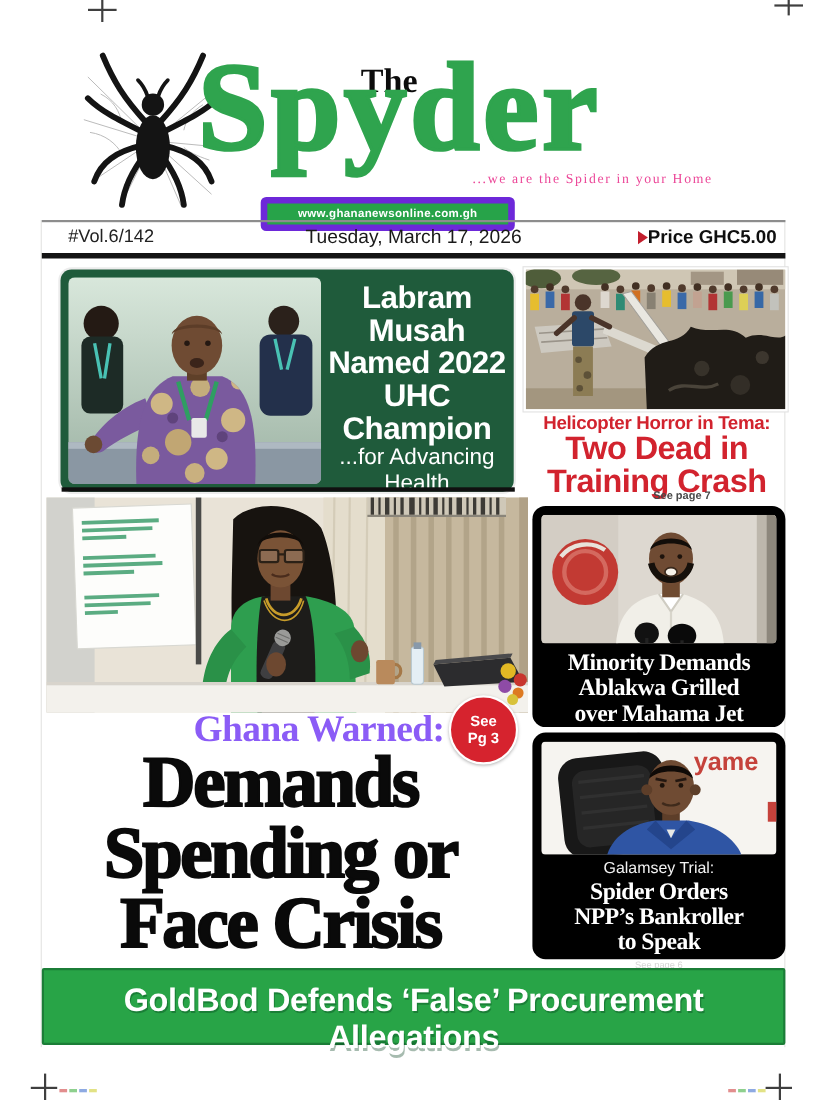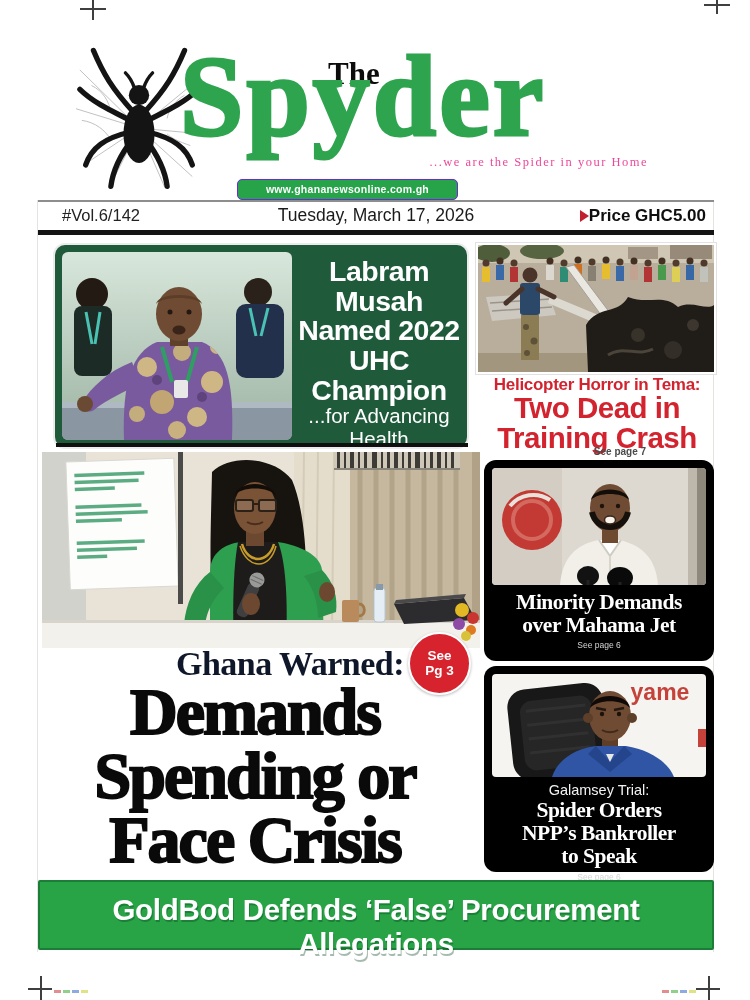--- a/index.html
+++ b/index.html
@@ -16,21 +16,21 @@
   
   #spider-logo{position:absolute;left:76px;top:40px;}
   #masthead-the{position:absolute;left:328px;top:56px;font-family:"Liberation Serif",serif;
     font-weight:bold;font-size:31px;color:#0c0c0c;}
   #masthead-title{position:absolute;left:180px;top:40px;font-family:"Liberation Serif",serif;
     font-weight:bold;font-size:114px;line-height:1;color:#2fa44e;letter-spacing:3px;
     -webkit-text-stroke:3px #2fa44e;}
   #masthead-tagline{position:absolute;left:380px;top:155px;width:268px;text-align:right;
     font-family:"Liberation Serif",serif;font-size:12.5px;letter-spacing:1.5px;color:#ec4899;}
   #masthead-website{position:absolute;left:237px;top:179px;width:219px;height:19px;
-    background:#27a349;border:1px solid #6d28d9;border-radius:5px;color:#fff;
+    background:#27a349;border:6px solid #6d28d9;border-radius:5px;color:#fff;
     font-size:10.5px;font-weight:bold;text-align:center;line-height:19px;letter-spacing:.3px;}
 
   
   #rule-top{position:absolute;left:38px;top:200px;width:676px;height:1.5px;background:#8d8d8d;}
   #vol{position:absolute;left:62px;top:206px;font-size:16.5px;color:#222;}
   #date{position:absolute;left:38px;top:205px;width:676px;text-align:center;font-size:17.5px;color:#1a1a1a;}
   #price-wrap{position:absolute;right:44px;top:206px;display:flex;align-items:center;gap:0;}
   #price-tri{width:0;height:0;border-left:9px solid #c21f2e;border-top:6px solid transparent;
     border-bottom:6px solid transparent;}
   #price{font-size:17px;font-weight:bold;color:#0f0f0f;}
@@ -54,21 +54,21 @@
   #heli-headline{position:absolute;left:470px;top:393px;width:254px;text-align:center;
     font-size:29.5px;font-weight:bold;line-height:1.0;color:#d2232e;letter-spacing:-.5px;}
   #heli-see{position:absolute;left:520px;top:446px;width:200px;text-align:center;
     font-size:10px;font-weight:bold;color:#4a4a4a;}
 
   #rule-uhc{position:absolute;left:56px;top:443px;width:412px;height:3.5px;background:#101010;}
 
   
   #main-photo{position:absolute;left:42px;top:452px;width:438px;height:196px;overflow:hidden;}
   #main-kicker{position:absolute;left:90px;top:645px;width:400px;text-align:center;
-    font-family:"Liberation Serif",serif;font-weight:bold;font-size:34px;color:#0f172a;
+    font-family:"Liberation Serif",serif;font-weight:bold;font-size:34px;color:#8b5cf6;
     letter-spacing:-.5px;}
   #main-badge{position:absolute;left:408px;top:632px;width:59px;height:59px;border-radius:50%;
     background:#d6232e;border:2px solid #fff;box-shadow:0 1px 3px rgba(0,0,0,.3);
     color:#fff;text-align:center;font-size:13.5px;font-weight:bold;line-height:1.1;
     display:flex;flex-direction:column;justify-content:center;}
   #main-headline{position:absolute;left:20px;top:680px;width:470px;text-align:center;
     font-family:"Liberation Serif",serif;font-weight:bold;font-size:66px;line-height:.97;
     color:#0a0a0a;letter-spacing:-2px;-webkit-text-stroke:2px #0a0a0a;}
 
   
@@ -437,20 +437,21 @@
         <path d="M100,44 C104,64 132,64 136,44" stroke="#15100b" stroke-width="6" fill="none"></path>
         <ellipse cx="118" cy="52" rx="5.5" ry="4" fill="#f7f3ea" stroke="#3a291c" stroke-width="1.5"></ellipse>
         <circle cx="110" cy="38" r="2.2" fill="#1d130c"></circle>
           <circle cx="126" cy="38" r="2.2" fill="#1d130c"></circle>
         <ellipse cx="96" cy="108" rx="11" ry="10" fill="#121212"></ellipse>
         <ellipse cx="128" cy="110" rx="13" ry="11" fill="#0a0a0a"></ellipse>
         <path d="M96,117 L96,112 M128,117 L128,114" stroke="#222" stroke-width="3"></path>
       </svg>
     </div>
     <div class="bhead">Minority Demands</div>
+    <div class="bhead" style="margin-top:0;">Ablakwa Grilled</div>
     <div class="bhead" style="margin-top:0;">over Mahama Jet</div>
     <div class="bsee">See page 6</div>
   </section>
 
   <section id="galamsey-box" class="blackbox">
     <div class="bphoto" style="height:103px;">
       <svg width="214" height="103" viewBox="0 0 214 103">
         <rect width="214" height="103" fill="#f6f4f0"></rect>
         <text x="168" y="26" text-anchor="middle" font-family="Liberation Sans, sans-serif" font-size="23" font-weight="bold" fill="#c5423b">yame</text>
         <rect x="206" y="55" width="8" height="18" fill="#c5423b"></rect>

